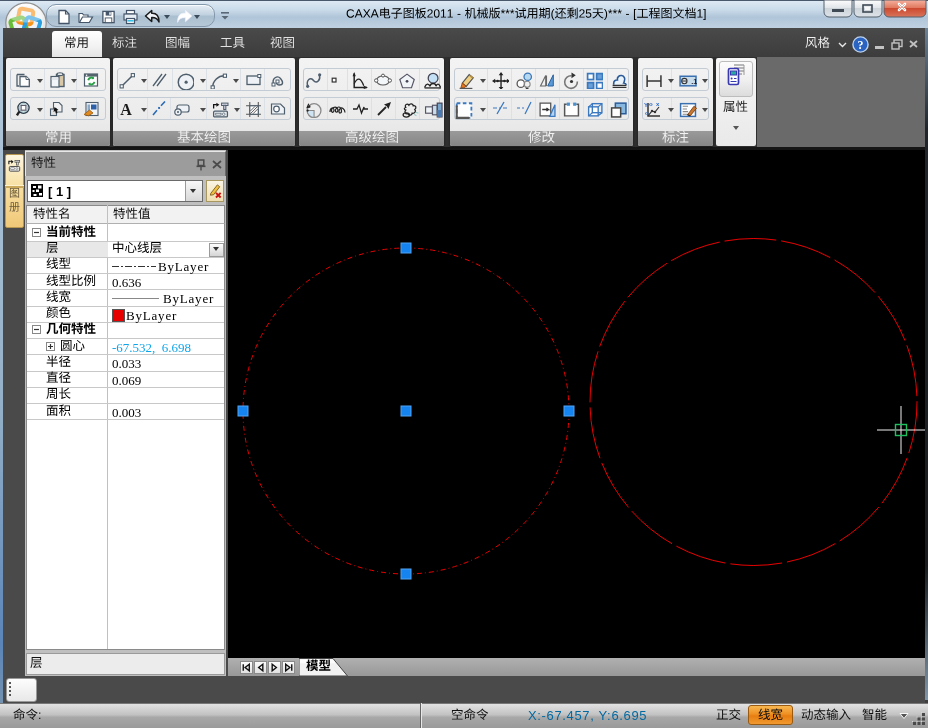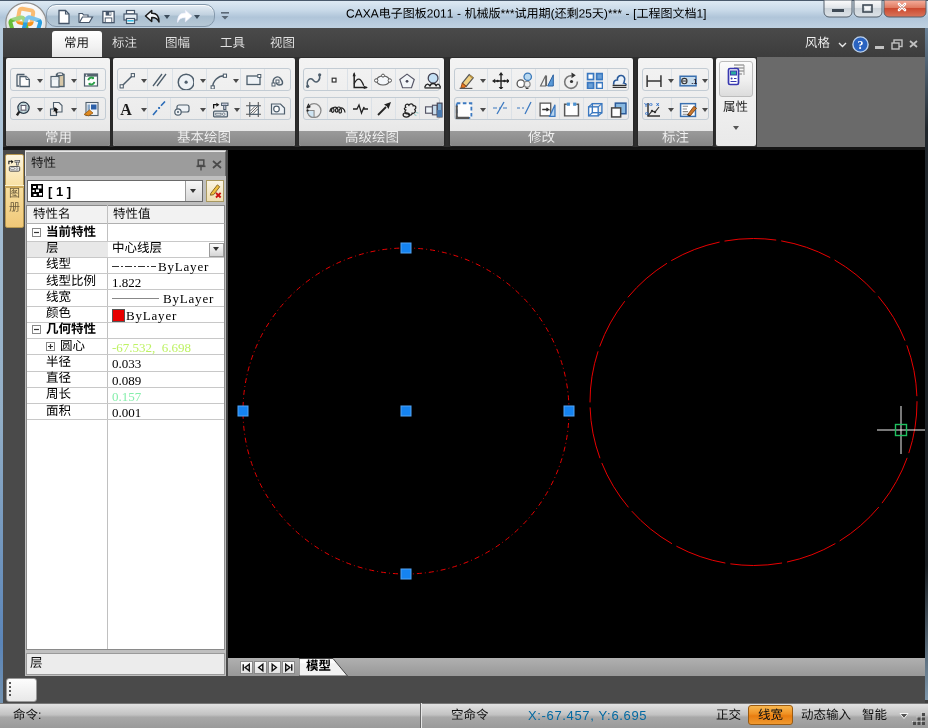--- a/index.html
+++ b/index.html
@@ -666,21 +666,21 @@
     <path d="M0 1.5h44" stroke="#333" stroke-width="1.2" stroke-dasharray="7 2 2 2"></path>
   </svg>
 <div class="abs" style="left:158px;top:259px;font:13px 'Liberation Serif';letter-spacing:.8px;color:#000">ByLayer</div>
 <div class="abs" style="left:27px;top:289px;width:197px;height:1px;background:#c8c8c8"></div>
 <svg style="position:absolute;left:46px;top:275px;overflow:visible" width="50" height="16" fill="#000">
     <path transform="translate(0.0,10.0) scale(0.012500,-0.012500)" d="M54.0 54.0 70.0 -18.0C162.0 10.0 282.0 46.0 398.0 80.0L387.0 144.0C264.0 109.0 137.0 74.0 54.0 54.0ZM704.0 780.0C754.0 756.0 817.0 717.0 849.0 689.0L893.0 736.0C861.0 763.0 797.0 800.0 748.0 822.0ZM72.0 423.0C86.0 430.0 110.0 436.0 232.0 452.0C188.0 387.0 149.0 337.0 130.0 317.0C99.0 280.0 76.0 255.0 54.0 251.0C63.0 232.0 74.0 197.0 78.0 182.0C99.0 194.0 133.0 204.0 384.0 255.0C382.0 270.0 382.0 298.0 384.0 318.0L185.0 282.0C261.0 372.0 337.0 482.0 401.0 592.0L338.0 630.0C319.0 593.0 297.0 555.0 275.0 519.0L148.0 506.0C208.0 591.0 266.0 699.0 309.0 804.0L239.0 837.0C199.0 717.0 126.0 589.0 104.0 556.0C82.0 522.0 65.0 499.0 47.0 494.0C56.0 474.0 68.0 438.0 72.0 423.0ZM887.0 349.0C847.0 286.0 793.0 228.0 728.0 178.0C712.0 231.0 698.0 295.0 688.0 367.0L943.0 415.0L931.0 481.0L679.0 434.0C674.0 476.0 669.0 520.0 666.0 566.0L915.0 604.0L903.0 670.0L662.0 634.0C659.0 701.0 658.0 770.0 658.0 842.0H584.0C585.0 767.0 587.0 694.0 591.0 623.0L433.0 600.0L445.0 532.0L595.0 555.0C598.0 509.0 603.0 464.0 608.0 421.0L413.0 385.0L425.0 317.0L617.0 353.0C629.0 270.0 645.0 195.0 666.0 133.0C581.0 76.0 483.0 31.0 381.0 0.0C399.0 -17.0 418.0 -44.0 428.0 -62.0C522.0 -29.0 611.0 14.0 691.0 66.0C732.0 -24.0 786.0 -77.0 857.0 -77.0C926.0 -77.0 949.0 -44.0 963.0 68.0C946.0 75.0 922.0 91.0 907.0 108.0C902.0 19.0 892.0 -4.0 865.0 -4.0C821.0 -4.0 784.0 37.0 753.0 110.0C832.0 170.0 900.0 241.0 950.0 319.0Z"></path>
     <path transform="translate(12.5,10.0) scale(0.012500,-0.012500)" d="M635.0 783.0V448.0H704.0V783.0ZM822.0 834.0V387.0C822.0 374.0 818.0 370.0 802.0 369.0C787.0 368.0 737.0 368.0 680.0 370.0C691.0 350.0 701.0 321.0 705.0 301.0C776.0 301.0 825.0 302.0 855.0 314.0C885.0 325.0 893.0 344.0 893.0 386.0V834.0ZM388.0 733.0V595.0H264.0V601.0V733.0ZM67.0 595.0V528.0H189.0C178.0 461.0 145.0 393.0 59.0 340.0C73.0 330.0 98.0 302.0 108.0 288.0C210.0 351.0 248.0 441.0 259.0 528.0H388.0V313.0H459.0V528.0H573.0V595.0H459.0V733.0H552.0V799.0H100.0V733.0H195.0V602.0V595.0ZM467.0 332.0V221.0H151.0V152.0H467.0V25.0H47.0V-45.0H952.0V25.0H544.0V152.0H848.0V221.0H544.0V332.0Z"></path>
     <path transform="translate(25.0,10.0) scale(0.012500,-0.012500)" d="M125.0 -72.0C148.0 -55.0 185.0 -39.0 459.0 50.0C455.0 68.0 453.0 102.0 454.0 126.0L208.0 50.0V456.0H456.0V531.0H208.0V829.0H129.0V69.0C129.0 26.0 105.0 3.0 88.0 -7.0C101.0 -22.0 119.0 -54.0 125.0 -72.0ZM534.0 835.0V87.0C534.0 -24.0 561.0 -54.0 657.0 -54.0C676.0 -54.0 791.0 -54.0 811.0 -54.0C913.0 -54.0 933.0 15.0 942.0 215.0C921.0 220.0 889.0 235.0 870.0 250.0C863.0 65.0 856.0 18.0 806.0 18.0C780.0 18.0 685.0 18.0 665.0 18.0C620.0 18.0 611.0 28.0 611.0 85.0V377.0C722.0 440.0 841.0 516.0 928.0 590.0L865.0 656.0C804.0 593.0 707.0 516.0 611.0 457.0V835.0Z"></path>
     <path transform="translate(37.5,10.0) scale(0.012500,-0.012500)" d="M690.0 724.0V165.0H756.0V724.0ZM853.0 835.0V22.0C853.0 6.0 847.0 1.0 831.0 0.0C814.0 0.0 761.0 -1.0 701.0 2.0C712.0 -20.0 723.0 -52.0 727.0 -72.0C803.0 -73.0 854.0 -71.0 883.0 -58.0C912.0 -47.0 924.0 -25.0 924.0 22.0V835.0ZM358.0 290.0C393.0 263.0 435.0 228.0 465.0 199.0C418.0 98.0 357.0 22.0 285.0 -23.0C301.0 -37.0 323.0 -63.0 333.0 -81.0C487.0 26.0 591.0 235.0 625.0 554.0L581.0 565.0L568.0 563.0H440.0C454.0 612.0 466.0 662.0 476.0 714.0H645.0V785.0H297.0V714.0H403.0C373.0 554.0 323.0 405.0 250.0 306.0C267.0 295.0 296.0 271.0 308.0 260.0C352.0 322.0 389.0 403.0 419.0 494.0H548.0C537.0 411.0 518.0 335.0 494.0 268.0C465.0 293.0 429.0 320.0 399.0 341.0ZM212.0 839.0C173.0 692.0 109.0 548.0 33.0 453.0C45.0 434.0 65.0 393.0 71.0 376.0C96.0 408.0 120.0 444.0 142.0 483.0V-78.0H212.0V626.0C238.0 689.0 261.0 755.0 280.0 820.0Z"></path>
   </svg>
-<div class="abs" style="left:112px;top:275px;font:13px 'Liberation Serif';color:#000">1.822</div>
+<div class="abs" style="left:112px;top:275px;font:13px 'Liberation Serif';color:#000">0.636</div>
 <div class="abs" style="left:27px;top:306px;width:197px;height:1px;background:#c8c8c8"></div>
 <svg style="position:absolute;left:46px;top:291px;overflow:visible" width="25" height="16" fill="#000">
     <path transform="translate(0.0,10.0) scale(0.012500,-0.012500)" d="M54.0 54.0 70.0 -18.0C162.0 10.0 282.0 46.0 398.0 80.0L387.0 144.0C264.0 109.0 137.0 74.0 54.0 54.0ZM704.0 780.0C754.0 756.0 817.0 717.0 849.0 689.0L893.0 736.0C861.0 763.0 797.0 800.0 748.0 822.0ZM72.0 423.0C86.0 430.0 110.0 436.0 232.0 452.0C188.0 387.0 149.0 337.0 130.0 317.0C99.0 280.0 76.0 255.0 54.0 251.0C63.0 232.0 74.0 197.0 78.0 182.0C99.0 194.0 133.0 204.0 384.0 255.0C382.0 270.0 382.0 298.0 384.0 318.0L185.0 282.0C261.0 372.0 337.0 482.0 401.0 592.0L338.0 630.0C319.0 593.0 297.0 555.0 275.0 519.0L148.0 506.0C208.0 591.0 266.0 699.0 309.0 804.0L239.0 837.0C199.0 717.0 126.0 589.0 104.0 556.0C82.0 522.0 65.0 499.0 47.0 494.0C56.0 474.0 68.0 438.0 72.0 423.0ZM887.0 349.0C847.0 286.0 793.0 228.0 728.0 178.0C712.0 231.0 698.0 295.0 688.0 367.0L943.0 415.0L931.0 481.0L679.0 434.0C674.0 476.0 669.0 520.0 666.0 566.0L915.0 604.0L903.0 670.0L662.0 634.0C659.0 701.0 658.0 770.0 658.0 842.0H584.0C585.0 767.0 587.0 694.0 591.0 623.0L433.0 600.0L445.0 532.0L595.0 555.0C598.0 509.0 603.0 464.0 608.0 421.0L413.0 385.0L425.0 317.0L617.0 353.0C629.0 270.0 645.0 195.0 666.0 133.0C581.0 76.0 483.0 31.0 381.0 0.0C399.0 -17.0 418.0 -44.0 428.0 -62.0C522.0 -29.0 611.0 14.0 691.0 66.0C732.0 -24.0 786.0 -77.0 857.0 -77.0C926.0 -77.0 949.0 -44.0 963.0 68.0C946.0 75.0 922.0 91.0 907.0 108.0C902.0 19.0 892.0 -4.0 865.0 -4.0C821.0 -4.0 784.0 37.0 753.0 110.0C832.0 170.0 900.0 241.0 950.0 319.0Z"></path>
     <path transform="translate(12.5,10.0) scale(0.012500,-0.012500)" d="M523.0 190.0V29.0C523.0 -47.0 550.0 -68.0 652.0 -68.0C674.0 -68.0 814.0 -68.0 837.0 -68.0C929.0 -68.0 952.0 -32.0 961.0 120.0C941.0 125.0 910.0 136.0 893.0 149.0C888.0 17.0 881.0 -1.0 832.0 -1.0C800.0 -1.0 682.0 -1.0 658.0 -1.0C607.0 -1.0 598.0 3.0 598.0 30.0V190.0ZM441.0 316.0V237.0C441.0 156.0 413.0 45.0 42.0 -32.0C60.0 -48.0 83.0 -77.0 92.0 -95.0C477.0 -5.0 521.0 130.0 521.0 235.0V316.0ZM201.0 417.0V101.0H276.0V352.0H719.0V107.0H797.0V417.0ZM432.0 828.0C445.0 804.0 458.0 776.0 470.0 751.0H76.0V568.0H146.0V686.0H853.0V568.0H926.0V751.0H561.0C549.0 781.0 528.0 821.0 510.0 850.0ZM597.0 650.0V585.0H404.0V651.0H327.0V585.0H174.0V524.0H327.0V452.0H404.0V524.0H597.0V451.0H672.0V524.0H828.0V585.0H672.0V650.0Z"></path>
   </svg>
 <svg class="abs" style="left:112px;top:297px" width="47" height="3" viewBox="0 0 47 3">
     <path d="M0 1.5h47" stroke="#888" stroke-width="1"></path>
   </svg>
 <div class="abs" style="left:163px;top:291px;font:13px 'Liberation Serif';letter-spacing:.8px;color:#000">ByLayer</div>
 <div class="abs" style="left:27px;top:322px;width:197px;height:1px;background:#c8c8c8"></div>
@@ -703,45 +703,45 @@
   </svg>
 <div class="abs" style="left:27px;top:354px;width:197px;height:1px;background:#c8c8c8"></div>
 <svg style="position:absolute;left:46px;top:342px" width="9" height="9" viewBox="0 0 9 9">
     <rect x="0.5" y="0.5" width="8" height="8" fill="#fff" stroke="#888"></rect>
     <path d="M2 4.5h5M4.5 2v5" stroke="#333" stroke-width="1.2"></path>
   </svg>
 <svg style="position:absolute;left:60px;top:340px;overflow:visible" width="25" height="16" fill="#000">
     <path transform="translate(0.0,10.0) scale(0.012500,-0.012500)" d="M337.0 631.0H656.0V555.0H337.0ZM271.0 684.0V502.0H727.0V684.0ZM470.0 352.0V294.0C470.0 236.0 449.0 154.0 182.0 103.0C197.0 88.0 215.0 62.0 223.0 46.0C503.0 111.0 537.0 212.0 537.0 291.0V352.0ZM521.0 161.0C601.0 126.0 707.0 74.0 761.0 42.0L792.0 97.0C736.0 128.0 629.0 177.0 551.0 210.0ZM246.0 442.0V183.0H314.0V383.0H681.0V188.0H751.0V442.0ZM81.0 799.0V-79.0H154.0V-41.0H844.0V-79.0H919.0V799.0ZM154.0 21.0V736.0H844.0V21.0Z"></path>
     <path transform="translate(12.5,10.0) scale(0.012500,-0.012500)" d="M295.0 561.0V65.0C295.0 -34.0 327.0 -62.0 435.0 -62.0C458.0 -62.0 612.0 -62.0 637.0 -62.0C750.0 -62.0 773.0 -6.0 784.0 184.0C763.0 190.0 731.0 204.0 712.0 218.0C705.0 45.0 696.0 9.0 634.0 9.0C599.0 9.0 468.0 9.0 441.0 9.0C384.0 9.0 373.0 18.0 373.0 65.0V561.0ZM135.0 486.0C120.0 367.0 87.0 210.0 44.0 108.0L120.0 76.0C161.0 184.0 192.0 353.0 207.0 472.0ZM761.0 485.0C817.0 367.0 872.0 208.0 892.0 105.0L966.0 135.0C945.0 238.0 889.0 392.0 831.0 512.0ZM342.0 756.0C437.0 689.0 555.0 590.0 611.0 527.0L665.0 584.0C607.0 647.0 487.0 741.0 393.0 805.0Z"></path>
   </svg>
-<div class="abs" style="left:112px;top:340px;font:13px 'Liberation Serif';color:#bef264">-67.532,&nbsp; 6.698</div>
+<div class="abs" style="left:112px;top:340px;font:13px 'Liberation Serif';color:#0ea5e9">-67.532,&nbsp; 6.698</div>
 <div class="abs" style="left:27px;top:371px;width:197px;height:1px;background:#c8c8c8"></div>
 <svg style="position:absolute;left:46px;top:356px;overflow:visible" width="25" height="16" fill="#000">
     <path transform="translate(0.0,10.0) scale(0.012500,-0.012500)" d="M147.0 787.0C194.0 716.0 243.0 620.0 262.0 561.0L334.0 592.0C314.0 652.0 263.0 745.0 215.0 814.0ZM779.0 817.0C750.0 746.0 698.0 647.0 656.0 587.0L722.0 561.0C764.0 620.0 817.0 711.0 858.0 789.0ZM458.0 841.0V516.0H118.0V442.0H458.0V281.0H53.0V206.0H458.0V-78.0H536.0V206.0H948.0V281.0H536.0V442.0H890.0V516.0H536.0V841.0Z"></path>
     <path transform="translate(12.5,10.0) scale(0.012500,-0.012500)" d="M257.0 838.0C214.0 767.0 127.0 684.0 49.0 632.0C62.0 617.0 81.0 588.0 89.0 570.0C177.0 630.0 270.0 723.0 328.0 810.0ZM384.0 787.0V718.0H768.0C666.0 586.0 479.0 476.0 312.0 421.0C328.0 406.0 347.0 378.0 357.0 360.0C454.0 395.0 555.0 445.0 646.0 508.0C742.0 466.0 856.0 406.0 915.0 366.0L957.0 428.0C900.0 464.0 797.0 514.0 707.0 553.0C781.0 612.0 844.0 681.0 887.0 759.0L833.0 790.0L819.0 787.0ZM384.0 332.0V262.0H604.0V18.0H322.0V-52.0H956.0V18.0H680.0V262.0H897.0V332.0ZM274.0 617.0C218.0 514.0 124.0 411.0 36.0 345.0C48.0 327.0 69.0 289.0 76.0 273.0C111.0 301.0 146.0 335.0 181.0 373.0V-80.0H257.0V464.0C288.0 505.0 317.0 548.0 341.0 591.0Z"></path>
   </svg>
 <div class="abs" style="left:112px;top:356px;font:13px 'Liberation Serif';color:#000">0.033</div>
 <div class="abs" style="left:27px;top:387px;width:197px;height:1px;background:#c8c8c8"></div>
 <svg style="position:absolute;left:46px;top:372px;overflow:visible" width="25" height="16" fill="#000">
     <path transform="translate(0.0,10.0) scale(0.012500,-0.012500)" d="M189.0 606.0V26.0H46.0V-43.0H956.0V26.0H818.0V606.0H497.0L514.0 686.0H925.0V753.0H526.0L540.0 833.0L457.0 841.0L448.0 753.0H75.0V686.0H439.0L425.0 606.0ZM262.0 399.0H742.0V319.0H262.0ZM262.0 457.0V542.0H742.0V457.0ZM262.0 261.0H742.0V174.0H262.0ZM262.0 26.0V116.0H742.0V26.0Z"></path>
     <path transform="translate(12.5,10.0) scale(0.012500,-0.012500)" d="M257.0 838.0C214.0 767.0 127.0 684.0 49.0 632.0C62.0 617.0 81.0 588.0 89.0 570.0C177.0 630.0 270.0 723.0 328.0 810.0ZM384.0 787.0V718.0H768.0C666.0 586.0 479.0 476.0 312.0 421.0C328.0 406.0 347.0 378.0 357.0 360.0C454.0 395.0 555.0 445.0 646.0 508.0C742.0 466.0 856.0 406.0 915.0 366.0L957.0 428.0C900.0 464.0 797.0 514.0 707.0 553.0C781.0 612.0 844.0 681.0 887.0 759.0L833.0 790.0L819.0 787.0ZM384.0 332.0V262.0H604.0V18.0H322.0V-52.0H956.0V18.0H680.0V262.0H897.0V332.0ZM274.0 617.0C218.0 514.0 124.0 411.0 36.0 345.0C48.0 327.0 69.0 289.0 76.0 273.0C111.0 301.0 146.0 335.0 181.0 373.0V-80.0H257.0V464.0C288.0 505.0 317.0 548.0 341.0 591.0Z"></path>
   </svg>
-<div class="abs" style="left:112px;top:373px;font:13px 'Liberation Serif';color:#000">0.089</div>
+<div class="abs" style="left:112px;top:373px;font:13px 'Liberation Serif';color:#000">0.069</div>
 <div class="abs" style="left:27px;top:403px;width:197px;height:1px;background:#c8c8c8"></div>
 <svg style="position:absolute;left:46px;top:388px;overflow:visible" width="25" height="16" fill="#000">
     <path transform="translate(0.0,10.0) scale(0.012500,-0.012500)" d="M148.0 792.0V468.0C148.0 313.0 138.0 108.0 33.0 -38.0C50.0 -47.0 80.0 -71.0 93.0 -86.0C206.0 69.0 222.0 302.0 222.0 468.0V722.0H805.0V15.0C805.0 -2.0 798.0 -8.0 780.0 -9.0C763.0 -10.0 701.0 -11.0 636.0 -8.0C647.0 -27.0 658.0 -60.0 661.0 -79.0C751.0 -79.0 805.0 -78.0 836.0 -66.0C868.0 -54.0 880.0 -32.0 880.0 15.0V792.0ZM467.0 702.0V615.0H288.0V555.0H467.0V457.0H263.0V395.0H753.0V457.0H539.0V555.0H728.0V615.0H539.0V702.0ZM312.0 311.0V-8.0H381.0V48.0H701.0V311.0ZM381.0 250.0H631.0V108.0H381.0Z"></path>
     <path transform="translate(12.5,10.0) scale(0.012500,-0.012500)" d="M769.0 818.0C682.0 714.0 536.0 619.0 395.0 561.0C414.0 547.0 444.0 517.0 458.0 500.0C593.0 567.0 745.0 671.0 844.0 786.0ZM56.0 449.0V374.0H248.0V55.0C248.0 15.0 225.0 0.0 207.0 -7.0C219.0 -23.0 233.0 -56.0 238.0 -74.0C262.0 -59.0 300.0 -47.0 574.0 27.0C570.0 43.0 567.0 75.0 567.0 97.0L326.0 38.0V374.0H483.0C564.0 167.0 706.0 19.0 914.0 -51.0C925.0 -28.0 949.0 3.0 967.0 20.0C775.0 75.0 635.0 202.0 561.0 374.0H944.0V449.0H326.0V835.0H248.0V449.0Z"></path>
   </svg>
-<div class="abs" style="left:112px;top:389px;font:13px 'Liberation Serif';color:#86efac">0.157</div>
+<div class="abs" style="left:112px;top:389px;font:13px 'Liberation Serif';color:#ffffff">0.157</div>
 <div class="abs" style="left:27px;top:419px;width:197px;height:1px;background:#c8c8c8"></div>
 <svg style="position:absolute;left:46px;top:405px;overflow:visible" width="25" height="16" fill="#000">
     <path transform="translate(0.0,10.0) scale(0.012500,-0.012500)" d="M389.0 334.0H601.0V221.0H389.0ZM389.0 395.0V506.0H601.0V395.0ZM389.0 160.0H601.0V43.0H389.0ZM58.0 774.0V702.0H444.0C437.0 661.0 426.0 614.0 416.0 576.0H104.0V-80.0H176.0V-27.0H820.0V-80.0H896.0V576.0H493.0L532.0 702.0H945.0V774.0ZM176.0 43.0V506.0H320.0V43.0ZM820.0 43.0H670.0V506.0H820.0Z"></path>
     <path transform="translate(12.5,10.0) scale(0.012500,-0.012500)" d="M760.0 205.0C812.0 118.0 867.0 1.0 889.0 -71.0L960.0 -41.0C937.0 30.0 880.0 144.0 826.0 230.0ZM555.0 228.0C527.0 126.0 476.0 28.0 411.0 -36.0C430.0 -46.0 461.0 -68.0 475.0 -79.0C540.0 -10.0 597.0 98.0 630.0 211.0ZM556.0 697.0H841.0V398.0H556.0ZM484.0 769.0V326.0H916.0V769.0ZM397.0 831.0C311.0 797.0 162.0 768.0 35.0 750.0C44.0 733.0 54.0 707.0 57.0 691.0C110.0 697.0 167.0 706.0 223.0 716.0V553.0H46.0V483.0H212.0C170.0 368.0 99.0 238.0 32.0 167.0C45.0 148.0 65.0 117.0 73.0 96.0C126.0 158.0 180.0 259.0 223.0 361.0V-81.0H295.0V384.0C333.0 330.0 382.0 256.0 401.0 220.0L446.0 283.0C425.0 313.0 326.0 431.0 295.0 464.0V483.0H453.0V553.0H295.0V730.0C349.0 742.0 399.0 756.0 440.0 771.0Z"></path>
   </svg>
-<div class="abs" style="left:112px;top:405px;font:13px 'Liberation Serif';color:#000">0.001</div>
+<div class="abs" style="left:112px;top:405px;font:13px 'Liberation Serif';color:#000">0.003</div>
 <div class="abs" style="left:26px;top:653px;width:199px;height:22px;background:#ececec;border:1px solid #9a9a9a;box-sizing:border-box"></div>
 <svg style="position:absolute;left:30px;top:657px;overflow:visible" width="12" height="16" fill="#111">
     <path transform="translate(0.0,10.0) scale(0.012500,-0.012500)" d="M304.0 456.0V389.0H873.0V456.0ZM209.0 727.0H811.0V607.0H209.0ZM133.0 792.0V499.0C133.0 340.0 124.0 117.0 31.0 -40.0C50.0 -47.0 83.0 -66.0 98.0 -78.0C195.0 86.0 209.0 331.0 209.0 499.0V542.0H886.0V792.0ZM288.0 -64.0C319.0 -52.0 367.0 -48.0 803.0 -19.0C818.0 -45.0 832.0 -70.0 842.0 -89.0L911.0 -55.0C877.0 6.0 806.0 112.0 751.0 189.0L686.0 162.0C712.0 126.0 740.0 83.0 766.0 41.0L380.0 18.0C433.0 74.0 487.0 145.0 533.0 218.0H943.0V284.0H239.0V218.0H438.0C394.0 142.0 338.0 72.0 320.0 52.0C298.0 27.0 278.0 9.0 261.0 6.0C270.0 -13.0 283.0 -49.0 288.0 -64.0Z"></path>
   </svg>
 <div class="abs" style="left:228px;top:150px;width:697px;height:508px;background:#000"></div>
 <svg class="abs" style="left:228px;top:150px" width="697" height="508" viewBox="0 0 697 508">
 <circle cx="178" cy="261" r="163" fill="none" stroke="#e80000" stroke-width="1" stroke-dasharray="5 3 1 3"></circle>
 <circle cx="525.5" cy="252" r="163.5" fill="none" stroke="#e80000" stroke-width="1" stroke-dasharray="52 5"></circle>
 <g fill="#1583f0" stroke="#53a4f5" stroke-width="1">
 <rect x="173" y="93" width="10" height="10"></rect>

